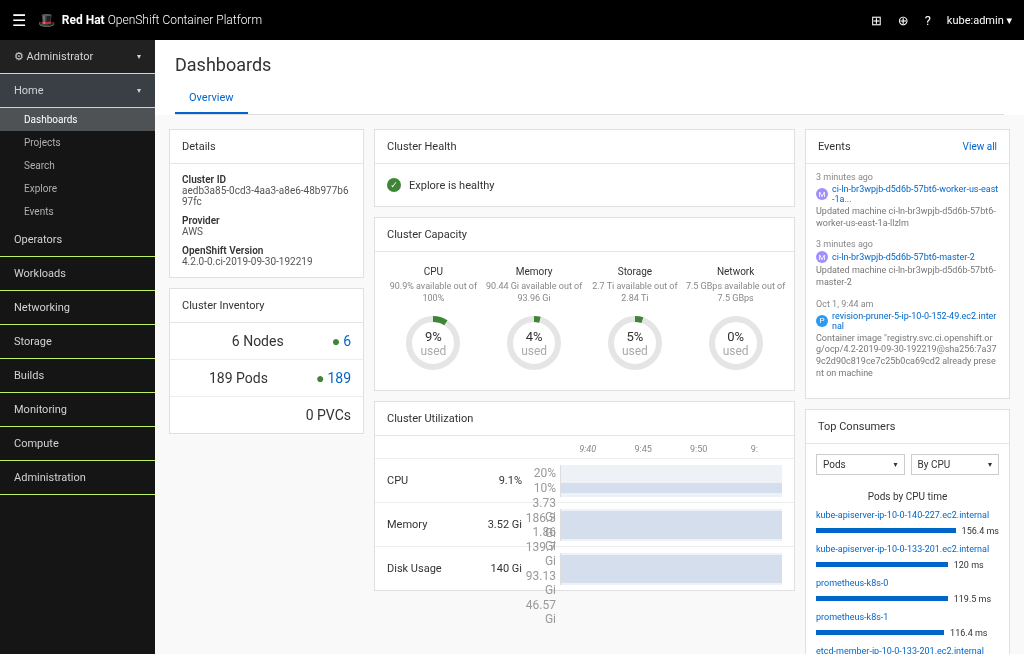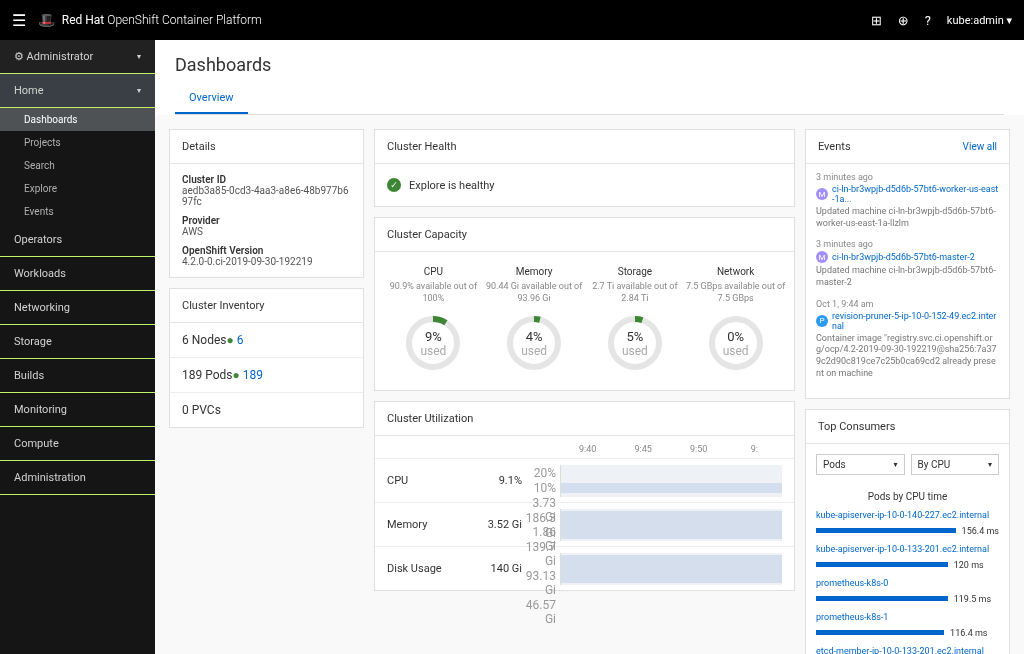--- a/index.html
+++ b/index.html
@@ -1,21 +1,21 @@
 <!DOCTYPE html>
 <html><head>
 <meta charset="utf-8">
 <style>
 * { box-sizing: border-box; margin: 0; padding: 0; }
 body { font-family: -apple-system, BlinkMacSystemFont, "Segoe UI", Roboto, Arial, sans-serif; font-size: 11px; background: #f0f0f0; color: #333; width: 1024px; height: 654px; overflow: hidden; }
 .topbar { height: 40px; background: #000; color: #fff; display: flex; align-items: center; padding: 0 12px; }
 .hamburger { font-size: 16px; margin-right: 12px; cursor: pointer; }
 .logo { display: flex; align-items: center; gap: 6px; font-size: 12px; }
 .logo-hat { color: #ee0000; font-size: 14px; }
-.logo-text { font-weight: 400; }
+.logo-text { font-weight: 700; }
 .logo-sub { font-weight: 300; }
 .topbar-right { margin-left: auto; display: flex; align-items: center; gap: 16px; }
 .top-icon { font-size: 13px; cursor: pointer; }
 .user { font-size: 11px; cursor: pointer; }
 .shell { display: flex; height: 614px; }
 .sidebar { width: 155px; background: #151515; color: #d2d2d2; overflow-y: auto; flex-shrink: 0; }
 .sidebar::-webkit-scrollbar { width: 6px; }
 .side-section { padding: 10px 14px; border-bottom: 1px solid #bef264; display: flex; justify-content: space-between; align-items: center; cursor: pointer; font-size: 11px; }
 .side-section.admin { background: #212121; }
 .side-section.home { background: #393f44; }
@@ -27,21 +27,21 @@
 .tabs { display: flex; border-bottom: 1px solid #ddd; }
 .tab { padding: 8px 14px; font-size: 11px; color: #06c; border-bottom: 2px solid #06c; cursor: pointer; }
 .dash { padding: 14px; display: grid; grid-template-columns: 195px 1fr 205px; gap: 10px; }
 .col { display: flex; flex-direction: column; gap: 10px; }
 .card { background: #fff; border: 1px solid #e0e0e0; }
 .card-head { padding: 10px 12px; font-size: 11px; color: #333; border-bottom: 1px solid #e5e5e5; display: flex; justify-content: space-between; align-items: center; }
 .card-body { padding: 10px 12px; font-size: 10px; }
 .detail-label { font-size: 10px; font-weight: 600; margin-top: 8px; }
 .detail-label:first-child { margin-top: 0; }
 .detail-val { font-size: 10px; color: #555; word-break: break-all; }
-.inv-row { padding: 10px 12px; display: flex; justify-content: flex-start; border-top: 1px solid #eee; font-size: 12px; }
+.inv-row { padding: 10px 12px; display: flex; justify-content: flex-end; border-top: 1px solid #eee; font-size: 14px; gap: 48px; }
 .inv-row:first-child { border-top: none; }
 .inv-count { color: #06c; display: flex; align-items: center; gap: 3px; }
 .ok { color: #3e8635; }
 .health { display: flex; align-items: center; gap: 8px; padding: 14px 12px; }
 .ok-circle { width: 14px; height: 14px; border-radius: 50%; background: #3e8635; color: #fff; display: flex; align-items: center; justify-content: center; font-size: 9px; }
 .cap-row { display: flex; justify-content: space-around; padding: 14px 8px 18px; }
 .cap-item { text-align: center; flex: 1; }
 .cap-title { font-size: 10px; margin-bottom: 4px; }
 .cap-desc { font-size: 9px; color: #888; margin-bottom: 10px; line-height: 1.3; }
 .donut { width: 58px; height: 58px; margin: 0 auto; position: relative; }
@@ -225,21 +225,21 @@
               </div>
             </div>
         </div>
         <div class="card">
           <div class="card-head">Cluster Utilization</div>
           <div class="util-tbl">
             <div class="util-head">
                 <span style="flex:0 0 135px"></span>
                 <span style="flex:0 0 38px"></span>
                 <span id="util-times" style="flex:1;display:flex">
-                  <span style="flex: 1 1 0%; text-align: center;">9:40</span>
+                  <span style="flex: 1 1 0%; text-align: center; font-style: italic;">9:40</span>
                   <span style="flex: 1 1 0%; text-align: center;">9:45</span>
                   <span style="flex: 1 1 0%; text-align: center;">9:50</span>
                   <span style="flex: 1 1 0%; text-align: center;">9:</span>
                 </span>
               </div>
             <div id="util-rows">
                 <div class="util-row">
                   <div class="util-name">CPU</div>
                   <div class="util-val">9.1%</div>
                   <div class="util-ticks">

